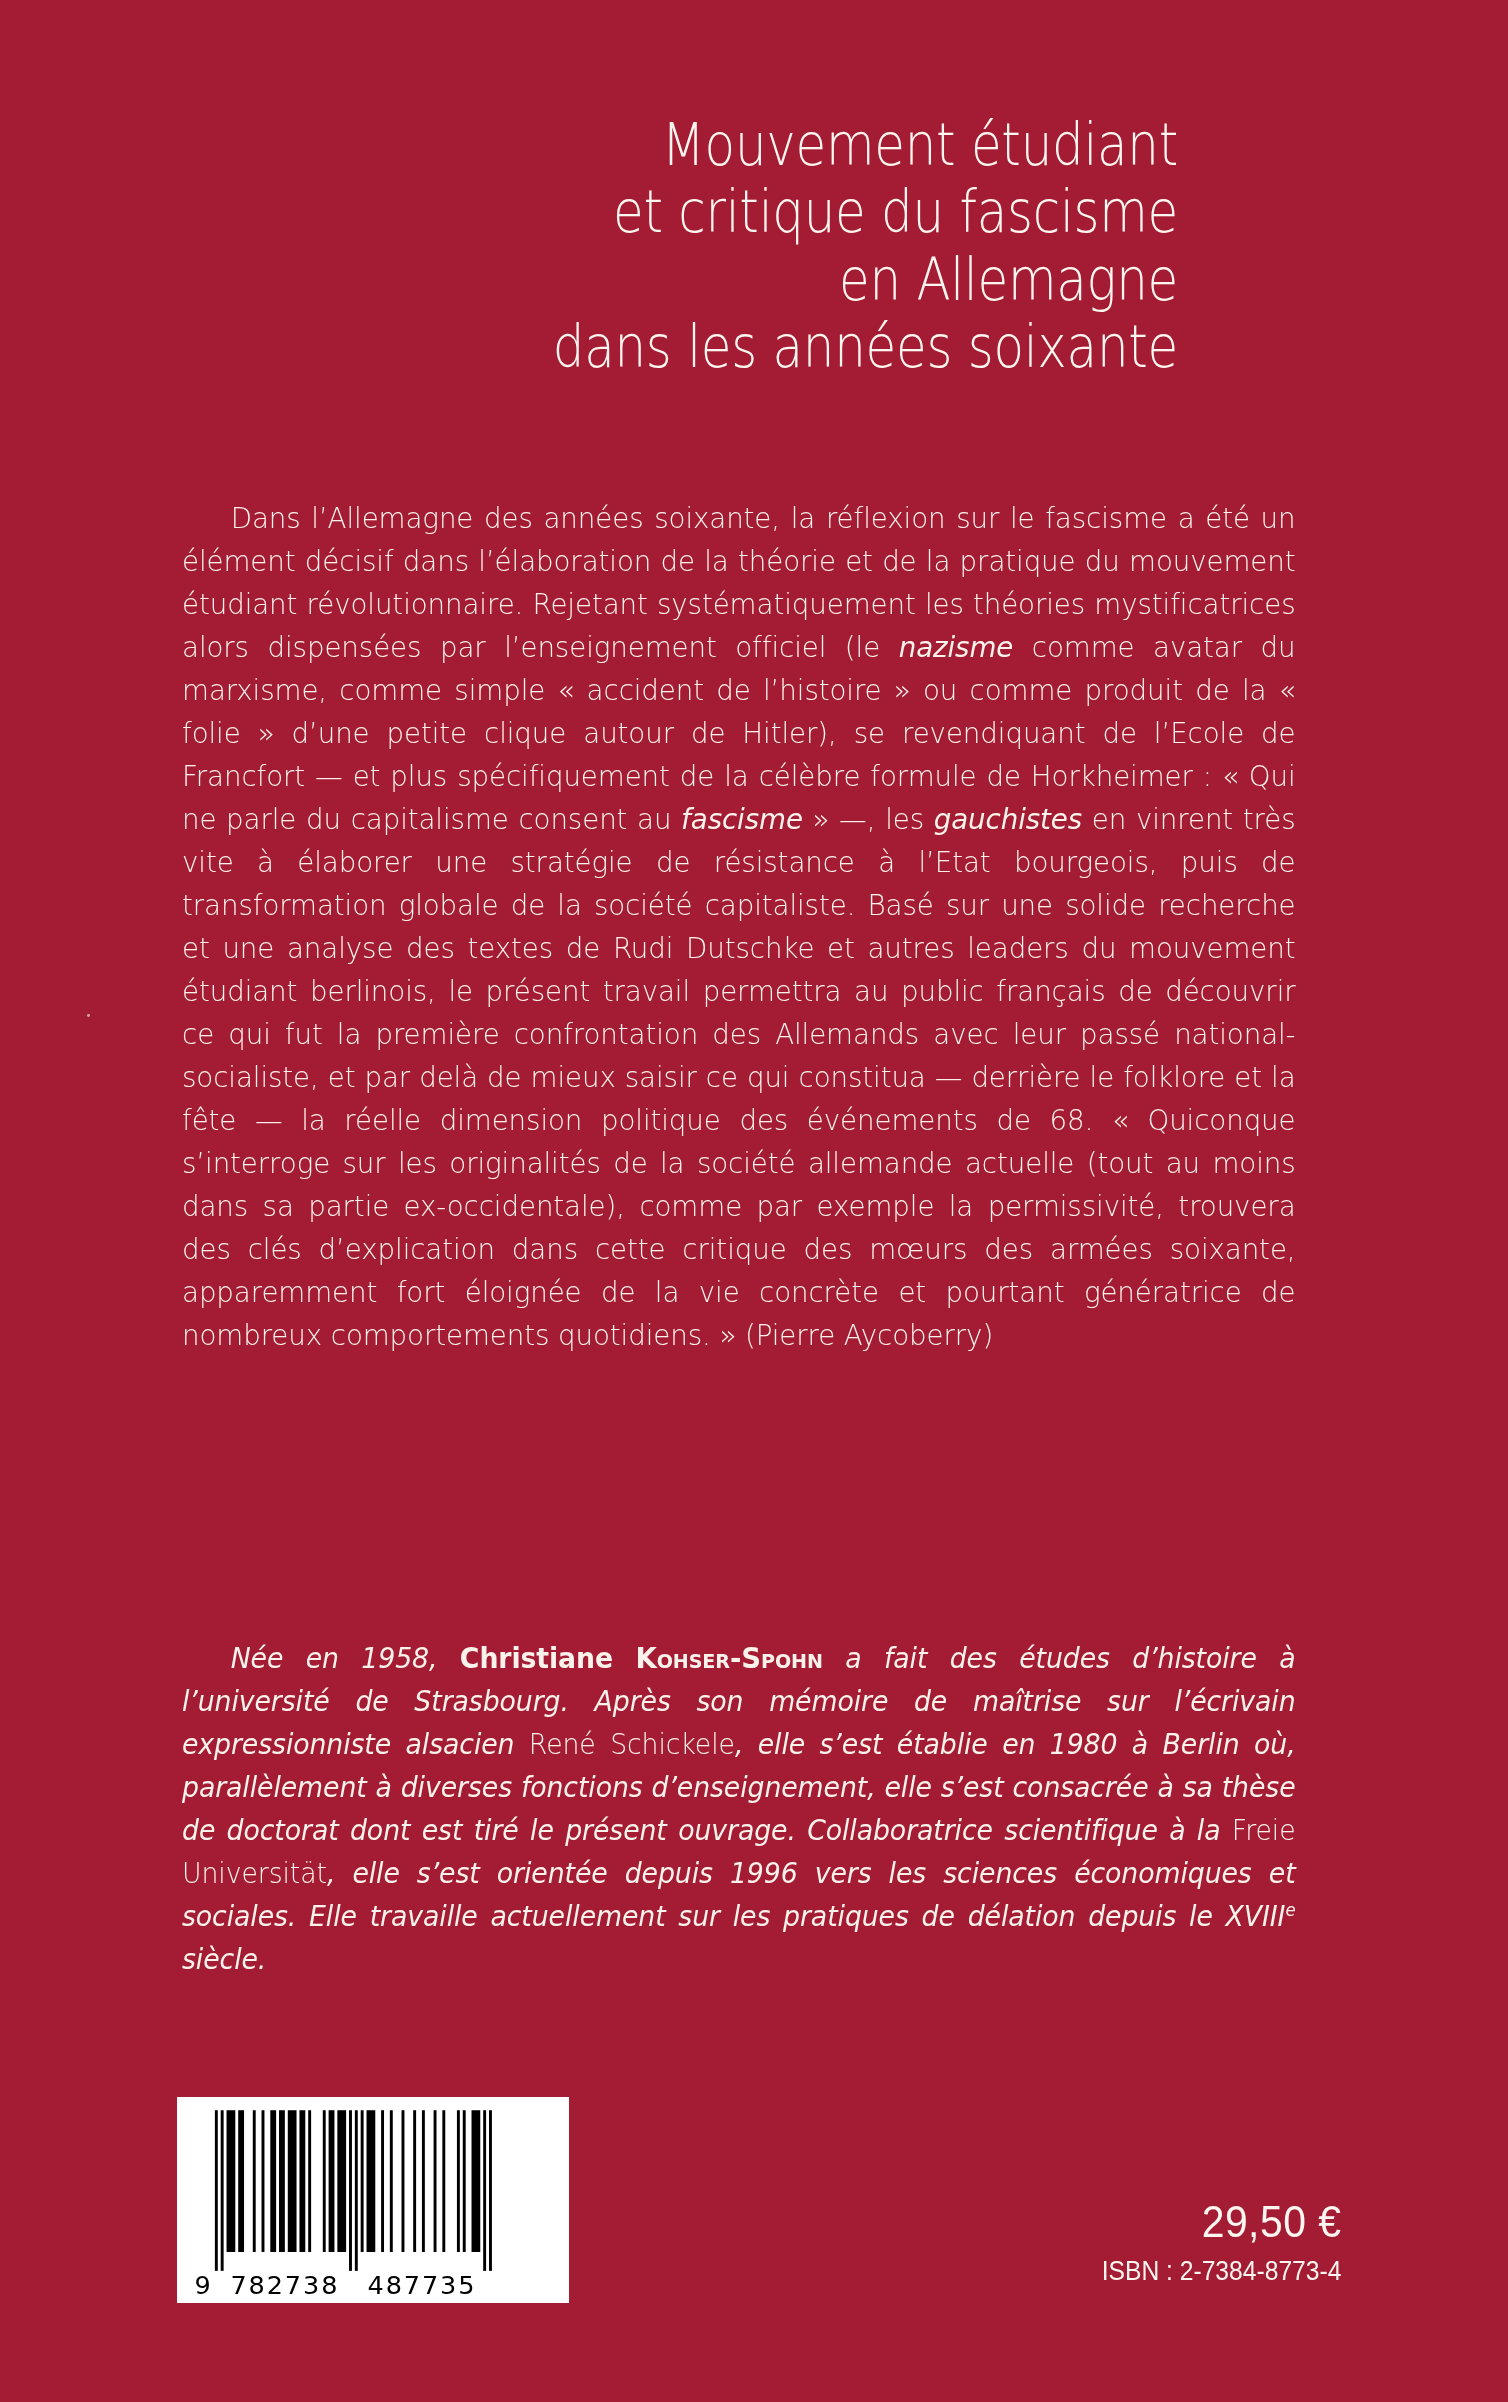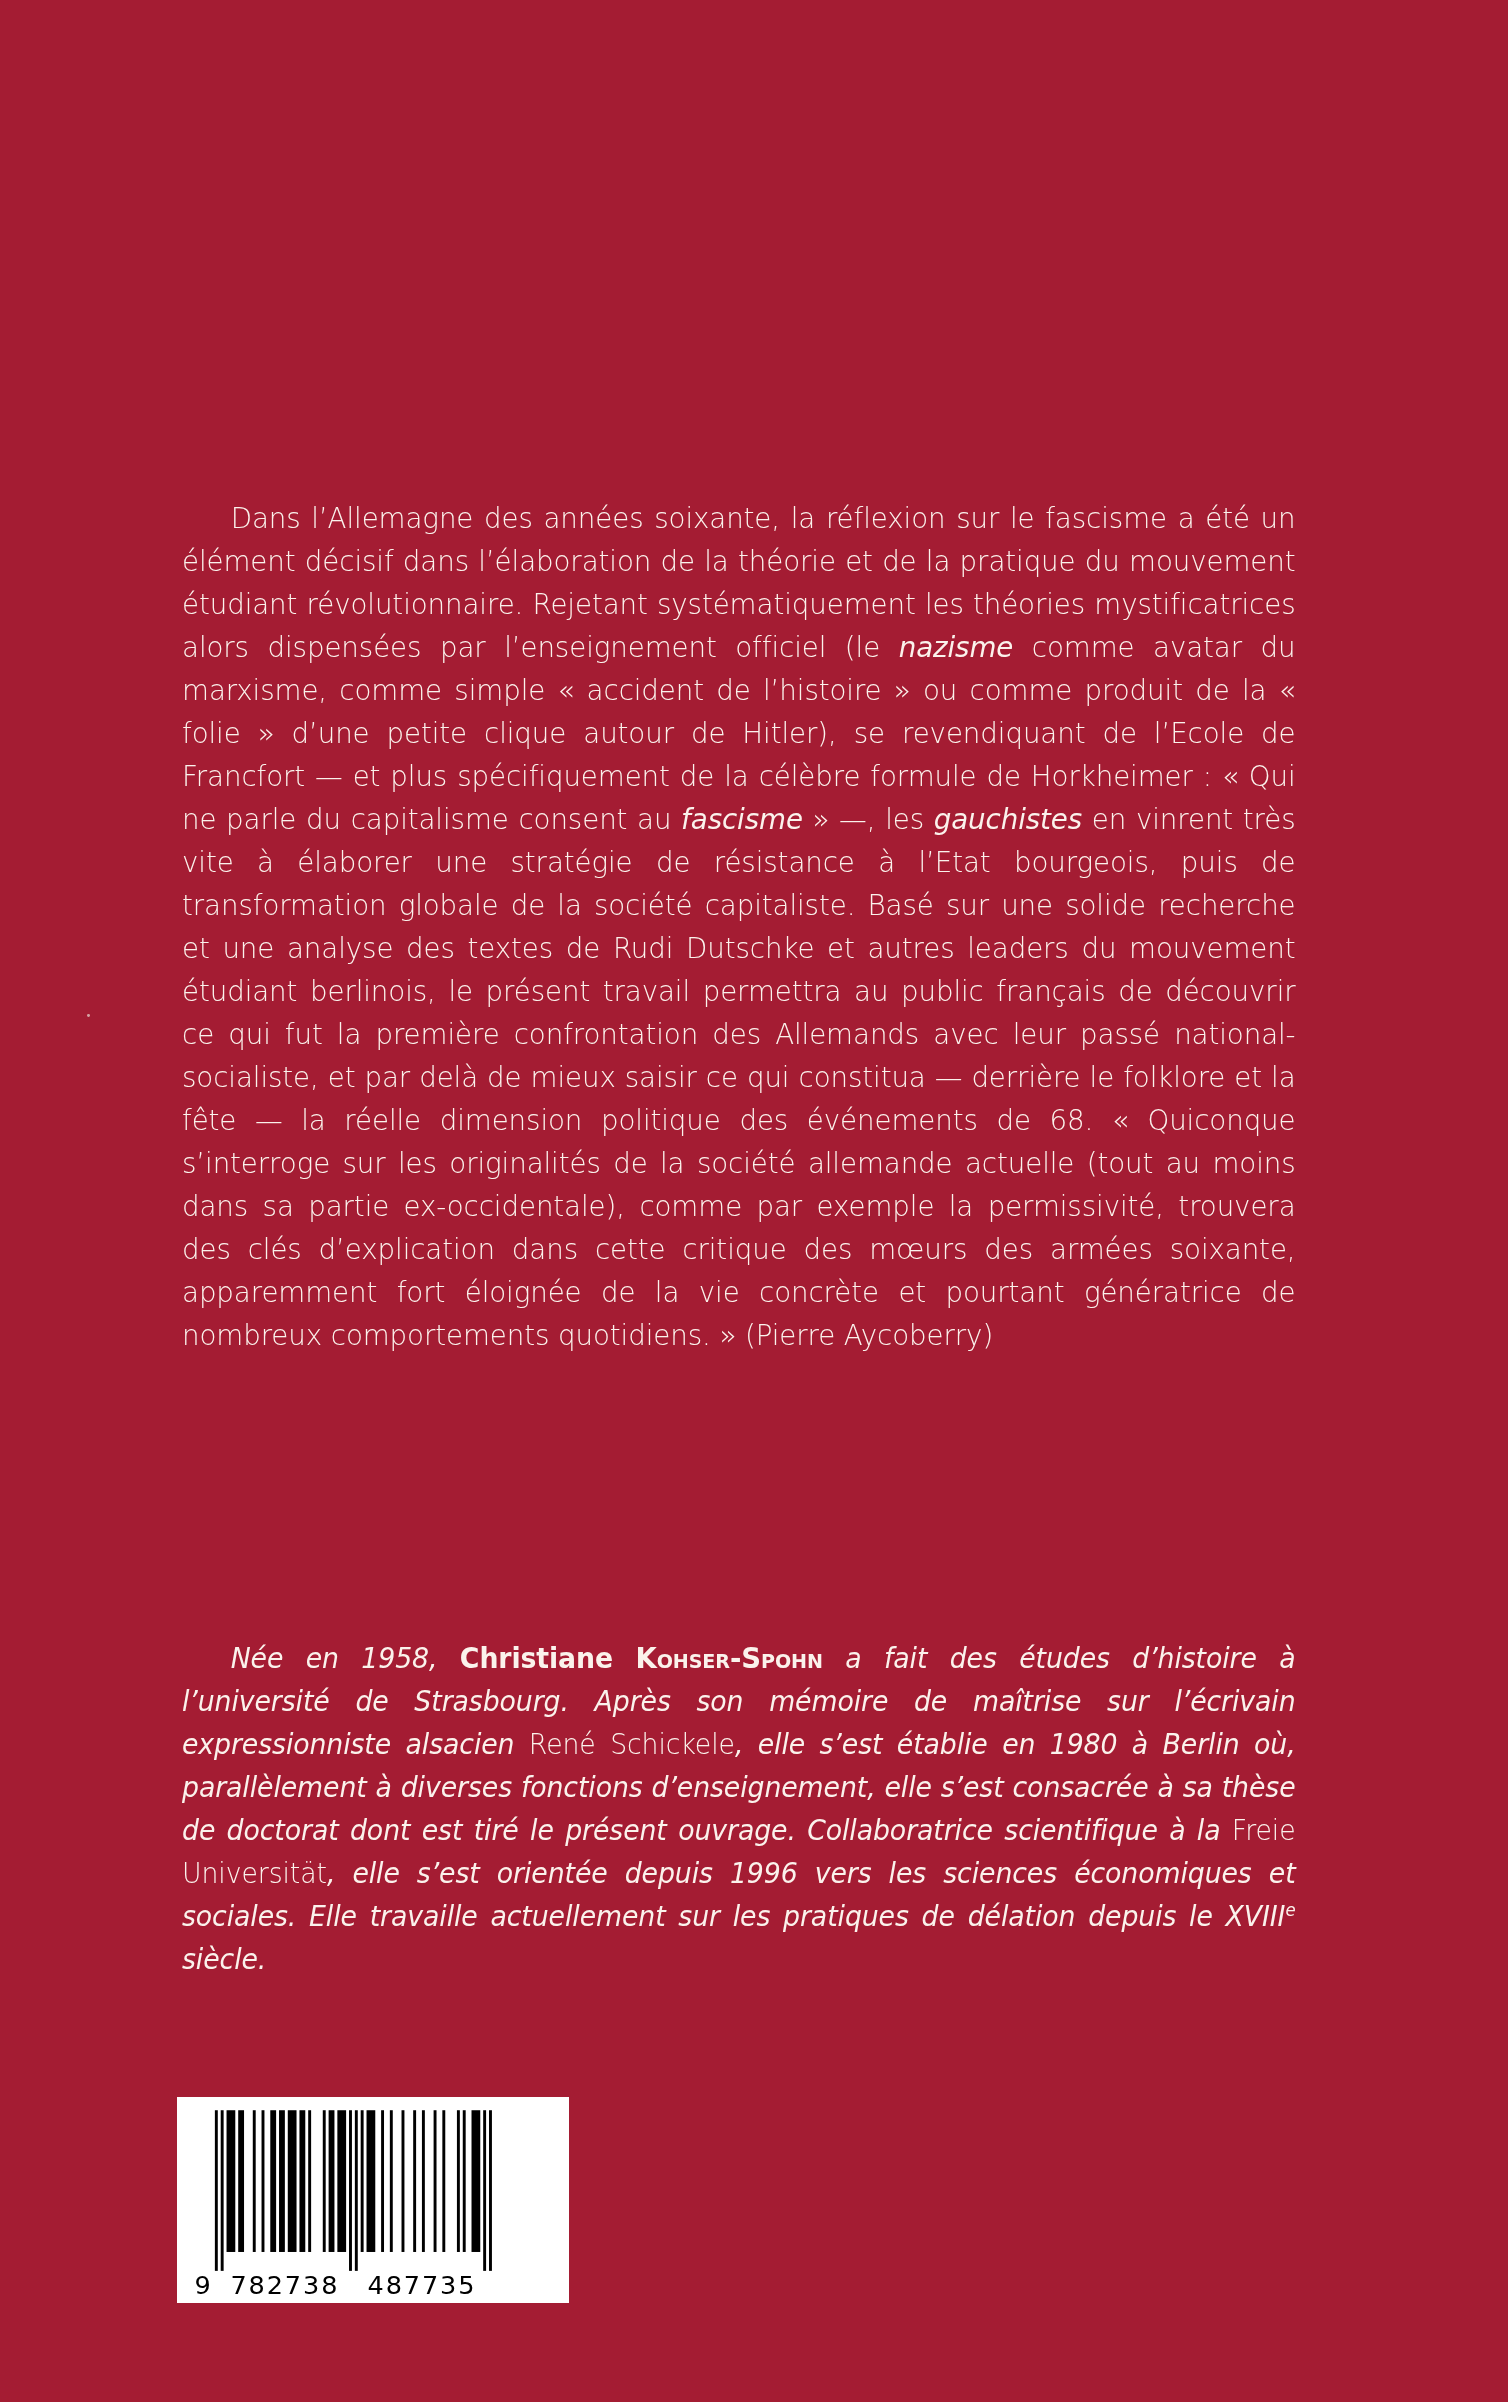--- a/index.html
+++ b/index.html
@@ -155,20 +155,26 @@
     background: #e7cfc9;
     opacity: 0.75;
     border-radius: 50%;
   }
 </style>
 </head>
 <body>
 
 <div class="cover">
 
+  <div class="title-block">
+    <span class="title-line">Mouvement étudiant</span>
+    <span class="title-line">et critique du fascisme</span>
+    <span class="title-line">en Allemagne</span>
+    <span class="title-line">dans les années soixante</span>
+  </div>
 
   <p class="body-para"><span>Dans l’Allemagne des années soixante, la réflexion sur le fascisme a été un élément décisif dans l’élaboration de la théorie et de la pratique du mouvement étudiant révolutionnaire. Rejetant systématiquement les théories mystificatrices alors dispensées par l’enseignement officiel (le </span><em>nazisme</em><span> comme avatar du marxisme, comme simple « accident de l’histoire » ou comme produit de la « folie » d’une petite clique autour de Hitler), se revendiquant de l’Ecole de Francfort — et plus spécifiquement de la célèbre formule de Horkheimer : « Qui ne parle du capitalisme consent au </span><em>fascisme</em><span> » —, les </span><em>gauchistes</em><span> en vinrent très vite à élaborer une stratégie de résistance à l’Etat bourgeois, puis de transformation globale de la société capitaliste. Basé sur une solide recherche et une analyse des textes de Rudi Dutschke et autres leaders du mouvement étudiant berlinois, le présent travail permettra au public français de découvrir ce qui fut la première confrontation des Allemands avec leur passé national-socialiste, et par delà de mieux saisir ce qui constitua — derrière le folklore et la fête — la réelle dimension politique des événements de 68. « Quiconque s’interroge sur les originalités de la société allemande actuelle (tout au moins dans sa partie ex-occidentale), comme par exemple la permissivité, trouvera des clés d’explication dans cette critique des mœurs des armées soixante, apparemment fort éloignée de la vie concrète et pourtant génératrice de nombreux comportements quotidiens. » (Pierre Aycoberry)</span></p>
 
   <p class="bio-para"><span>Née en 1958, </span><span class="author-first">Christiane</span><span> </span><span class="author-last">Kohser-Spohn</span><span> a fait des études d’histoire à l’université de Strasbourg. Après son mémoire de maîtrise sur l’écrivain expressionniste alsacien </span><span class="plain">René Schickele</span><span>, elle s’est établie en 1980 à Berlin où, parallèlement à diverses fonctions d’enseignement, elle s’est consacrée à sa thèse de doctorat dont est tiré le présent ouvrage. Collaboratrice scientifique à la </span><span class="plain">Freie Universität</span><span>, elle s’est orientée depuis 1996 vers les sciences économiques et sociales. Elle travaille actuellement sur les pratiques de délation depuis le XVIII</span><sup>e</sup><span> siècle.</span></p>
 
   <div class="speck"></div>
 
   <div class="barcode-box">
     <svg class="barcode-svg" viewBox="0 0 414 218" preserveAspectRatio="none">
       <rect x="0" y="0" width="414" height="218" fill="#ffffff"></rect>
@@ -205,15 +211,19 @@
           <rect x="329.52" y="14" width="3.08" height="170"></rect>
         </g>
       <g id="hrt" fill="#000000" font-family="DejaVu Sans, sans-serif" font-size="27" font-weight="400">
           <text x="28" y="208" text-anchor="middle" letter-spacing="2">9</text>
           <text x="113.92" y="208" text-anchor="middle" letter-spacing="2">782738</text>
           <text x="258.68" y="208" text-anchor="middle" letter-spacing="2">487735</text>
         </g>
     </svg>
   </div>
 
+  <div class="price-block">
+    <span class="price">29,50 €</span>
+    <span class="isbn">ISBN : 2-7384-8773-4</span>
+  </div>
 
 </div>
 
 
 </body></html>

